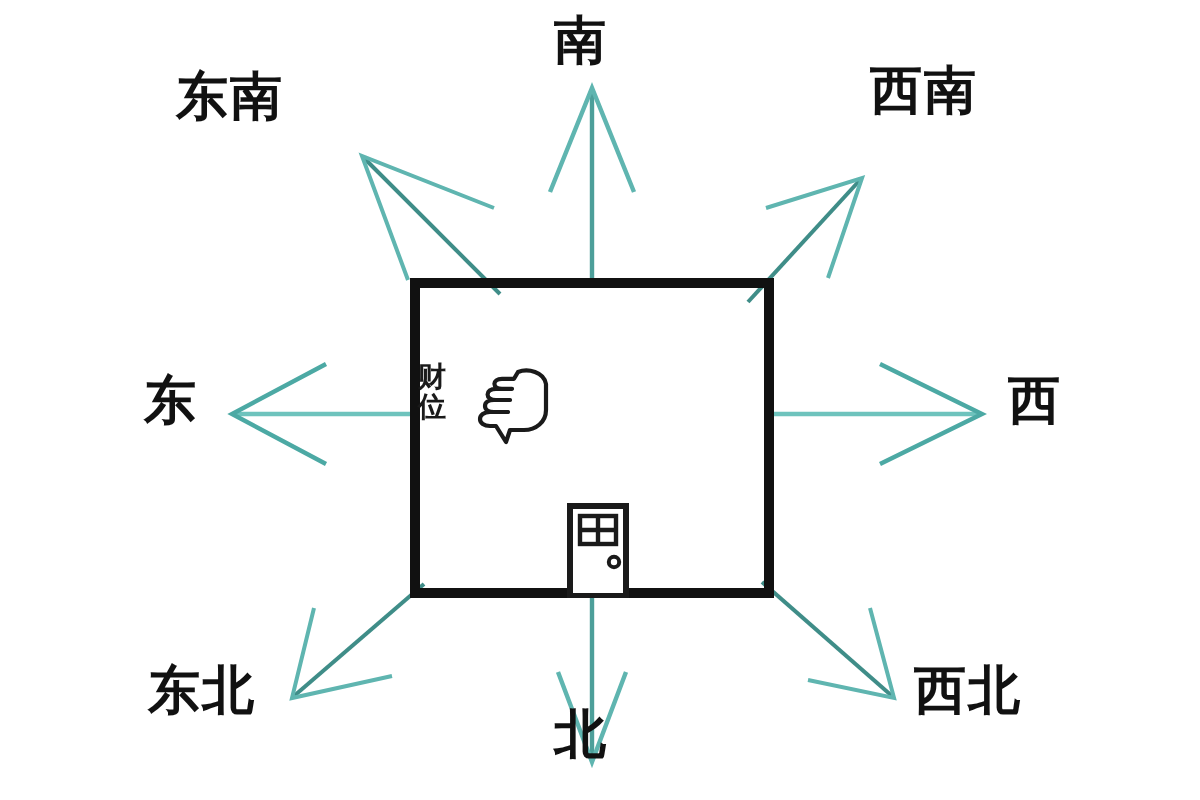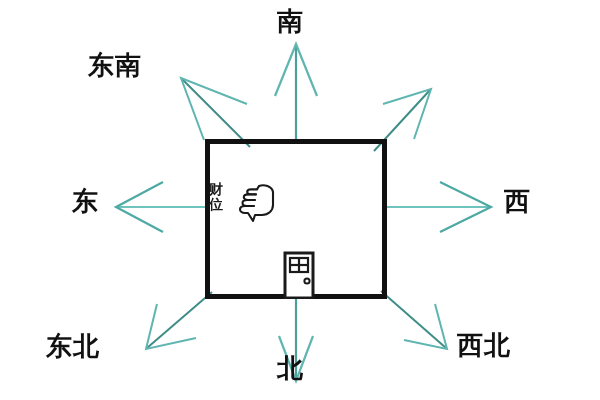--- a/index.html
+++ b/index.html
@@ -68,25 +68,25 @@
   .dir-label {
     position: absolute;
     font-size: 26px;
     font-weight: 700;
     color: #111111;
     white-space: nowrap;
     letter-spacing: 1px;
     line-height: 1;
   }
   .dir-s   { left: 277px; top: 8px; }
-  .dir-se  { left: 88px;  top: 52px; }
+  .dir-se  { left: 88px;  top: 36px; }
   .dir-sw  { left: 435px; top: 33px; }
   .dir-e   { left: 72px;  top: 188px; }
   .dir-w   { left: 504px; top: 188px; }
-  .dir-ne  { left: 46px;  top: 333px; }
+  .dir-ne  { left: 74px;  top: 333px; }
   .dir-nw  { left: 457px; top: 333px; font-family: Liberation Serif, serif; }
   .dir-n   { left: 277px; top: 355px; }
 </style>
 </head>
 <body>
 
 <div id="stage">
 
   <svg id="arrow-layer" viewBox="0 0 600 400">
     <defs></defs>
@@ -147,19 +147,20 @@
   <svg class="door" viewBox="0 0 32 48">
     <rect x="2" y="2" width="28" height="45" fill="#ffffff" stroke="#1a1a1a" stroke-width="3"></rect>
     <rect x="7" y="7" width="18" height="14" fill="#ffffff" stroke="#1a1a1a" stroke-width="2.2"></rect>
     <line x1="16" y1="7" x2="16" y2="21" stroke="#1a1a1a" stroke-width="2.2"></line>
     <line x1="7" y1="14" x2="25" y2="14" stroke="#1a1a1a" stroke-width="2.2"></line>
     <circle cx="24" cy="30" r="2.6" fill="none" stroke="#1a1a1a" stroke-width="2"></circle>
   </svg>
 
   <div class="dir-label dir-s">南</div>
   <div class="dir-label dir-se">东南</div>
+  <div class="dir-label dir-sw">西南</div>
   <div class="dir-label dir-e">东</div>
   <div class="dir-label dir-w">西</div>
   <div class="dir-label dir-ne">东北</div>
   <div class="dir-label dir-nw">西北</div>
   <div class="dir-label dir-n">北</div>
 
 </div>
 
 </body></html>

